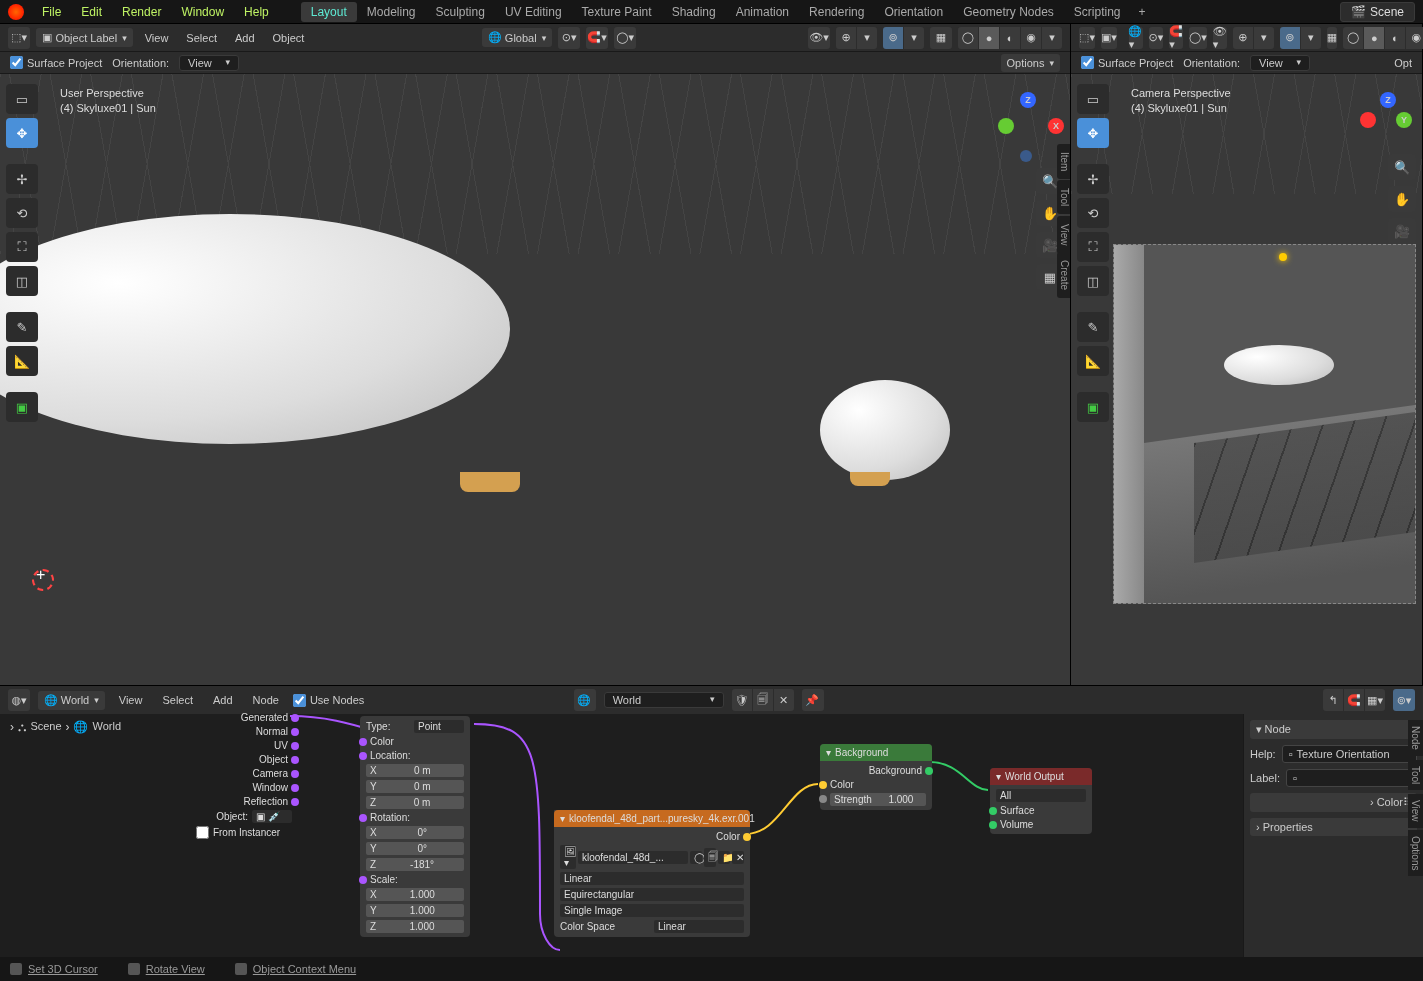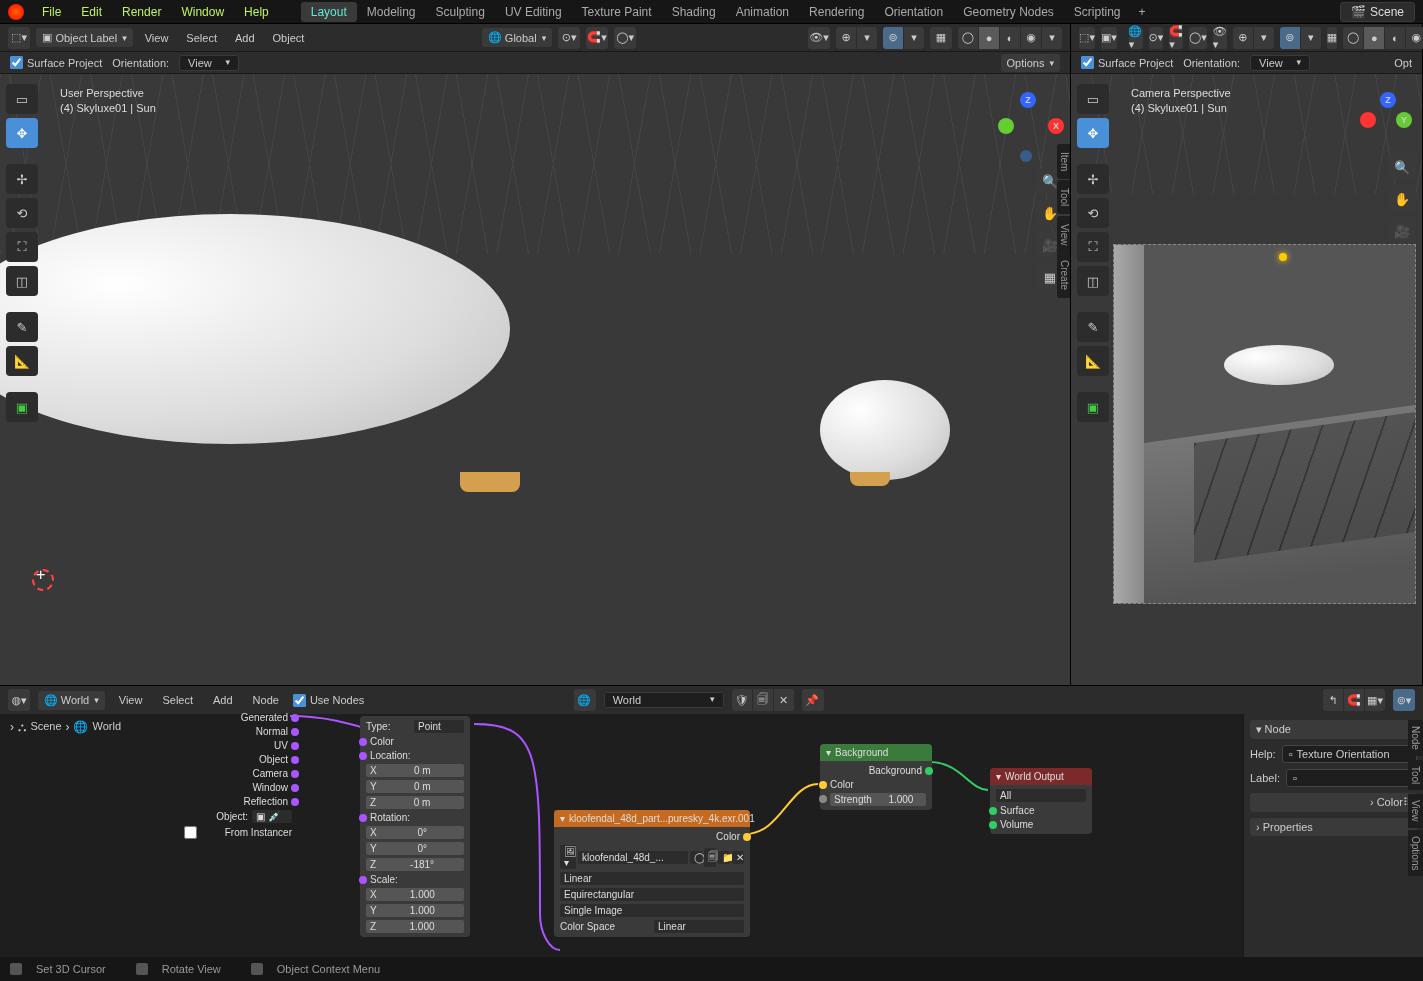--- a/index.html
+++ b/index.html
@@ -86,21 +86,21 @@
 .node-drag { background:#555; border-radius:2px; display:flex; }
 .node-drag span:first-child { padding:1px 4px; }
 .node-drag span.val { padding:1px 4px; flex:1; text-align:center; }
 .node-tex { position:absolute; border-top-left-radius:0; }
 .n-panel { width:180px; background:#2c2c2c; border-left:1px solid #191919; padding:6px; font-size:11px; display:flex; flex-direction:column; gap:6px; position:relative; }
 .n-panel .sect { background:#3a3a3a; padding:3px 6px; border-radius:3px; }
 .n-panel .prop-row { display:flex; align-items:center; gap:6px; }
 .n-panel .prop-val { flex:1; background:#1e1e1e; border:1px solid #444; padding:2px 6px; border-radius:3px; display:flex; align-items:center; gap:4px; }
 .vtab2 { position:absolute; right:0; writing-mode:vertical-rl; font-size:10px; padding:6px 2px; background:#1e1e1e; color:#999; cursor:pointer; }
 .status { height:24px; background:#161616; display:flex; align-items:center; padding:0 10px; gap:30px; font-size:11px; color:#999; }
-.status .item { display:flex; align-items:center; gap:14px; }
+.status .item { display:flex; align-items:center; gap:6px;text-decoration:underline; }
 .status .ico { width:12px; height:12px; background:#555; border-radius:2px; }
 svg.conn { position:absolute; left:0; top:0; width:100%; height:100%; pointer-events:none; }
 .out-sock { text-align:right; position:relative; padding-right:4px; }
 .out-sock .sock { position:absolute; right:-10px; top:2px; }
 .in-sock { text-align:left; position:relative; padding-left:4px; }
 .in-sock .sock { position:absolute; left:-10px; top:2px; }
 </style>
 </head>
 <body>
 
@@ -360,21 +360,21 @@
           <div class="out-sock"><span>Normal</span><span class="sock purple"></span></div>
           <div class="out-sock"><span>UV</span><span class="sock purple"></span></div>
           <div class="out-sock"><span>Object</span><span class="sock purple"></span></div>
           <div class="out-sock"><span>Camera</span><span class="sock purple"></span></div>
           <div class="out-sock"><span>Window</span><span class="sock purple"></span></div>
           <div class="out-sock"><span>Reflection</span><span class="sock purple"></span></div>
           <div class="node-row" style="gap:4px">
               <span>Object:</span>
               <div class="node-field" style="width:40px">▣ 💉</div>
             </div>
-          <label class="cb" style="justify-content:space-between;width:100%">
+          <label class="cb" style="justify-content:center;width:100%">
               <input type="checkbox" style="">
               <span>From Instancer</span>
             </label>
         </div>
       </div>
 
       <div class="node" style="left:200px;top:2px;width:110px">
         <div class="node-bd">
           <div class="node-row">
               <span>Type:</span>

